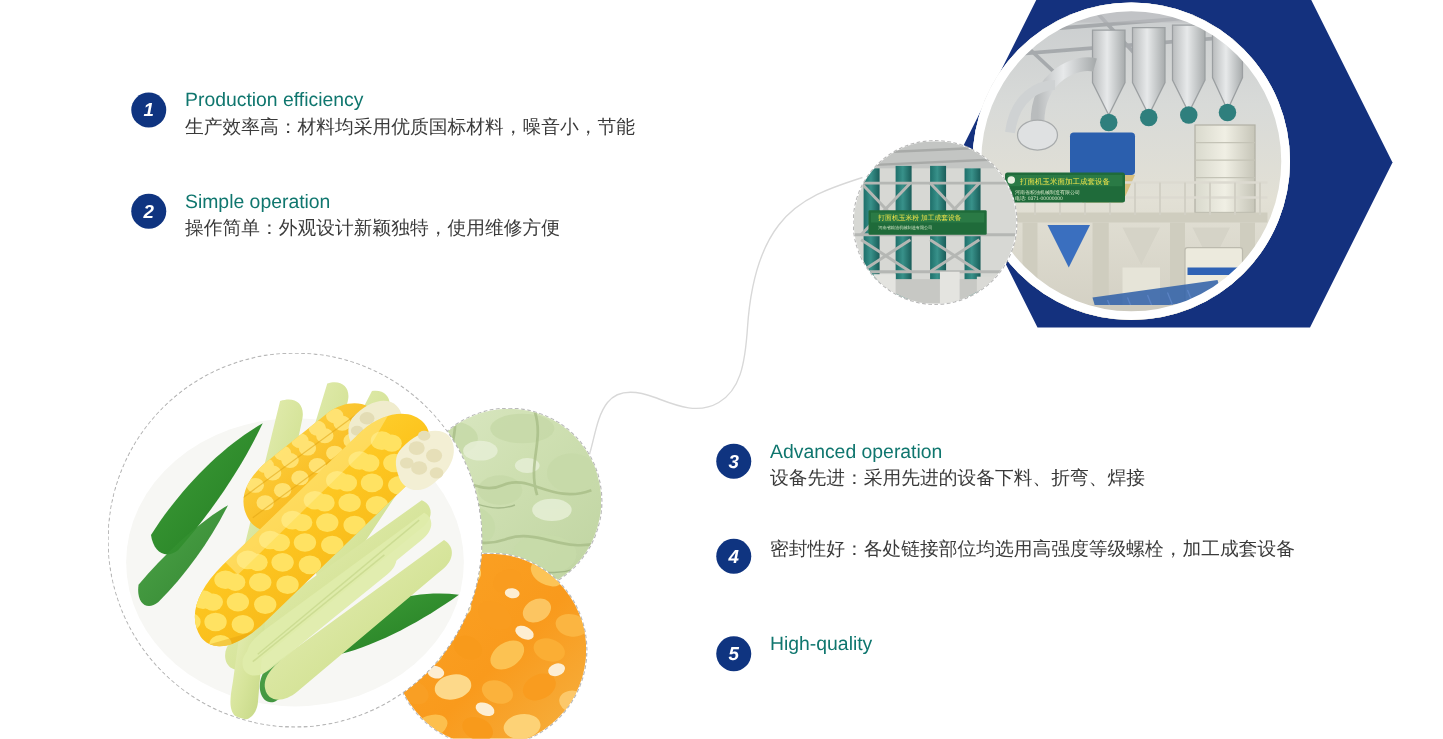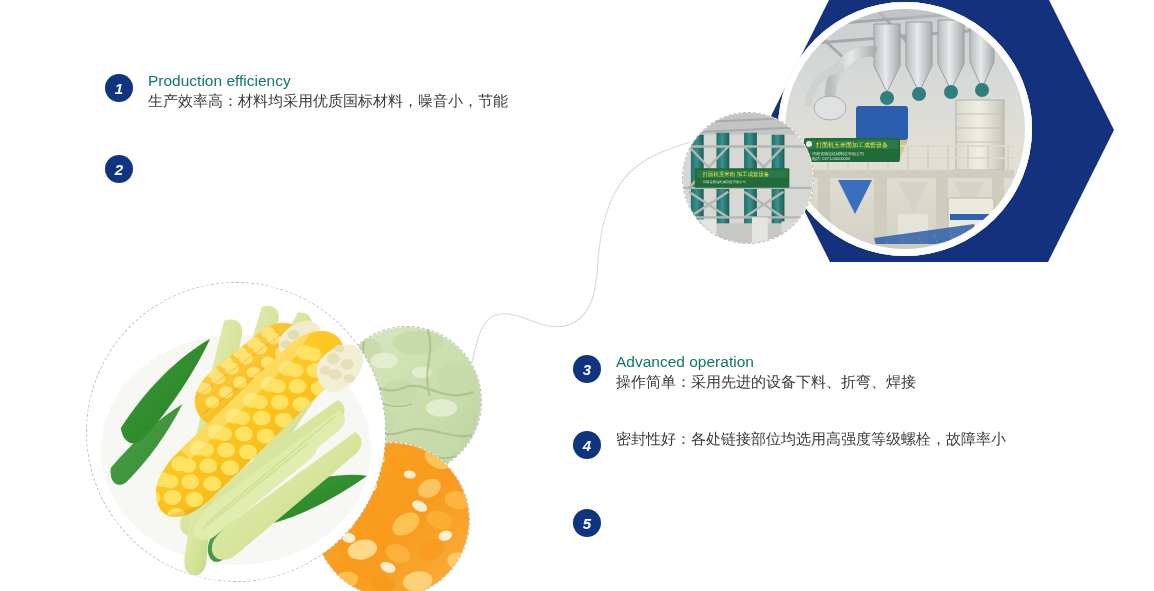--- a/index.html
+++ b/index.html
@@ -561,36 +561,41 @@
   <div class="feature-item" style="left:105px; top:71px;">
     <div class="badge">1</div>
     <div class="feature-text">
       <div class="feature-title">Production efficiency</div>
       <div class="feature-desc">生产效率高：材料均采用优质国标材料，噪音小，节能</div>
     </div>
   </div>
 
   <div class="feature-item" style="left:105px; top:152px;">
     <div class="badge">2</div>
+    <div class="feature-text">
+      <div class="feature-title">Simple operation</div>
+      <div class="feature-desc">操作简单：外观设计新颖独特，使用维修方便</div>
+    </div>
   </div>
 
   <div class="feature-item" style="left:573px; top:352px;">
     <div class="badge">3</div>
     <div class="feature-text">
       <div class="feature-title">Advanced operation</div>
-      <div class="feature-desc">操作简单：采用先进的设备下料、折弯、焊接</div>
+      <div class="feature-desc">设备先进：采用先进的设备下料、折弯、焊接</div>
     </div>
   </div>
 
   <div class="feature-item" style="left:573px; top:428px;">
     <div class="badge">4</div>
     <div class="feature-text">
-      <div class="feature-desc">密封性好：各处链接部位均选用高强度等级螺栓，故障率小</div>
+      <div class="feature-desc">密封性好：各处链接部位均选用高强度等级螺栓，加工成套设备</div>
     </div>
   </div>
 
   <div class="feature-item" style="left:573px; top:506px;">
     <div class="badge">5</div>
     <div class="feature-text">
+      <div class="feature-title">High-quality</div>
     </div>
   </div>
 
 </div>
 
 </body></html>

